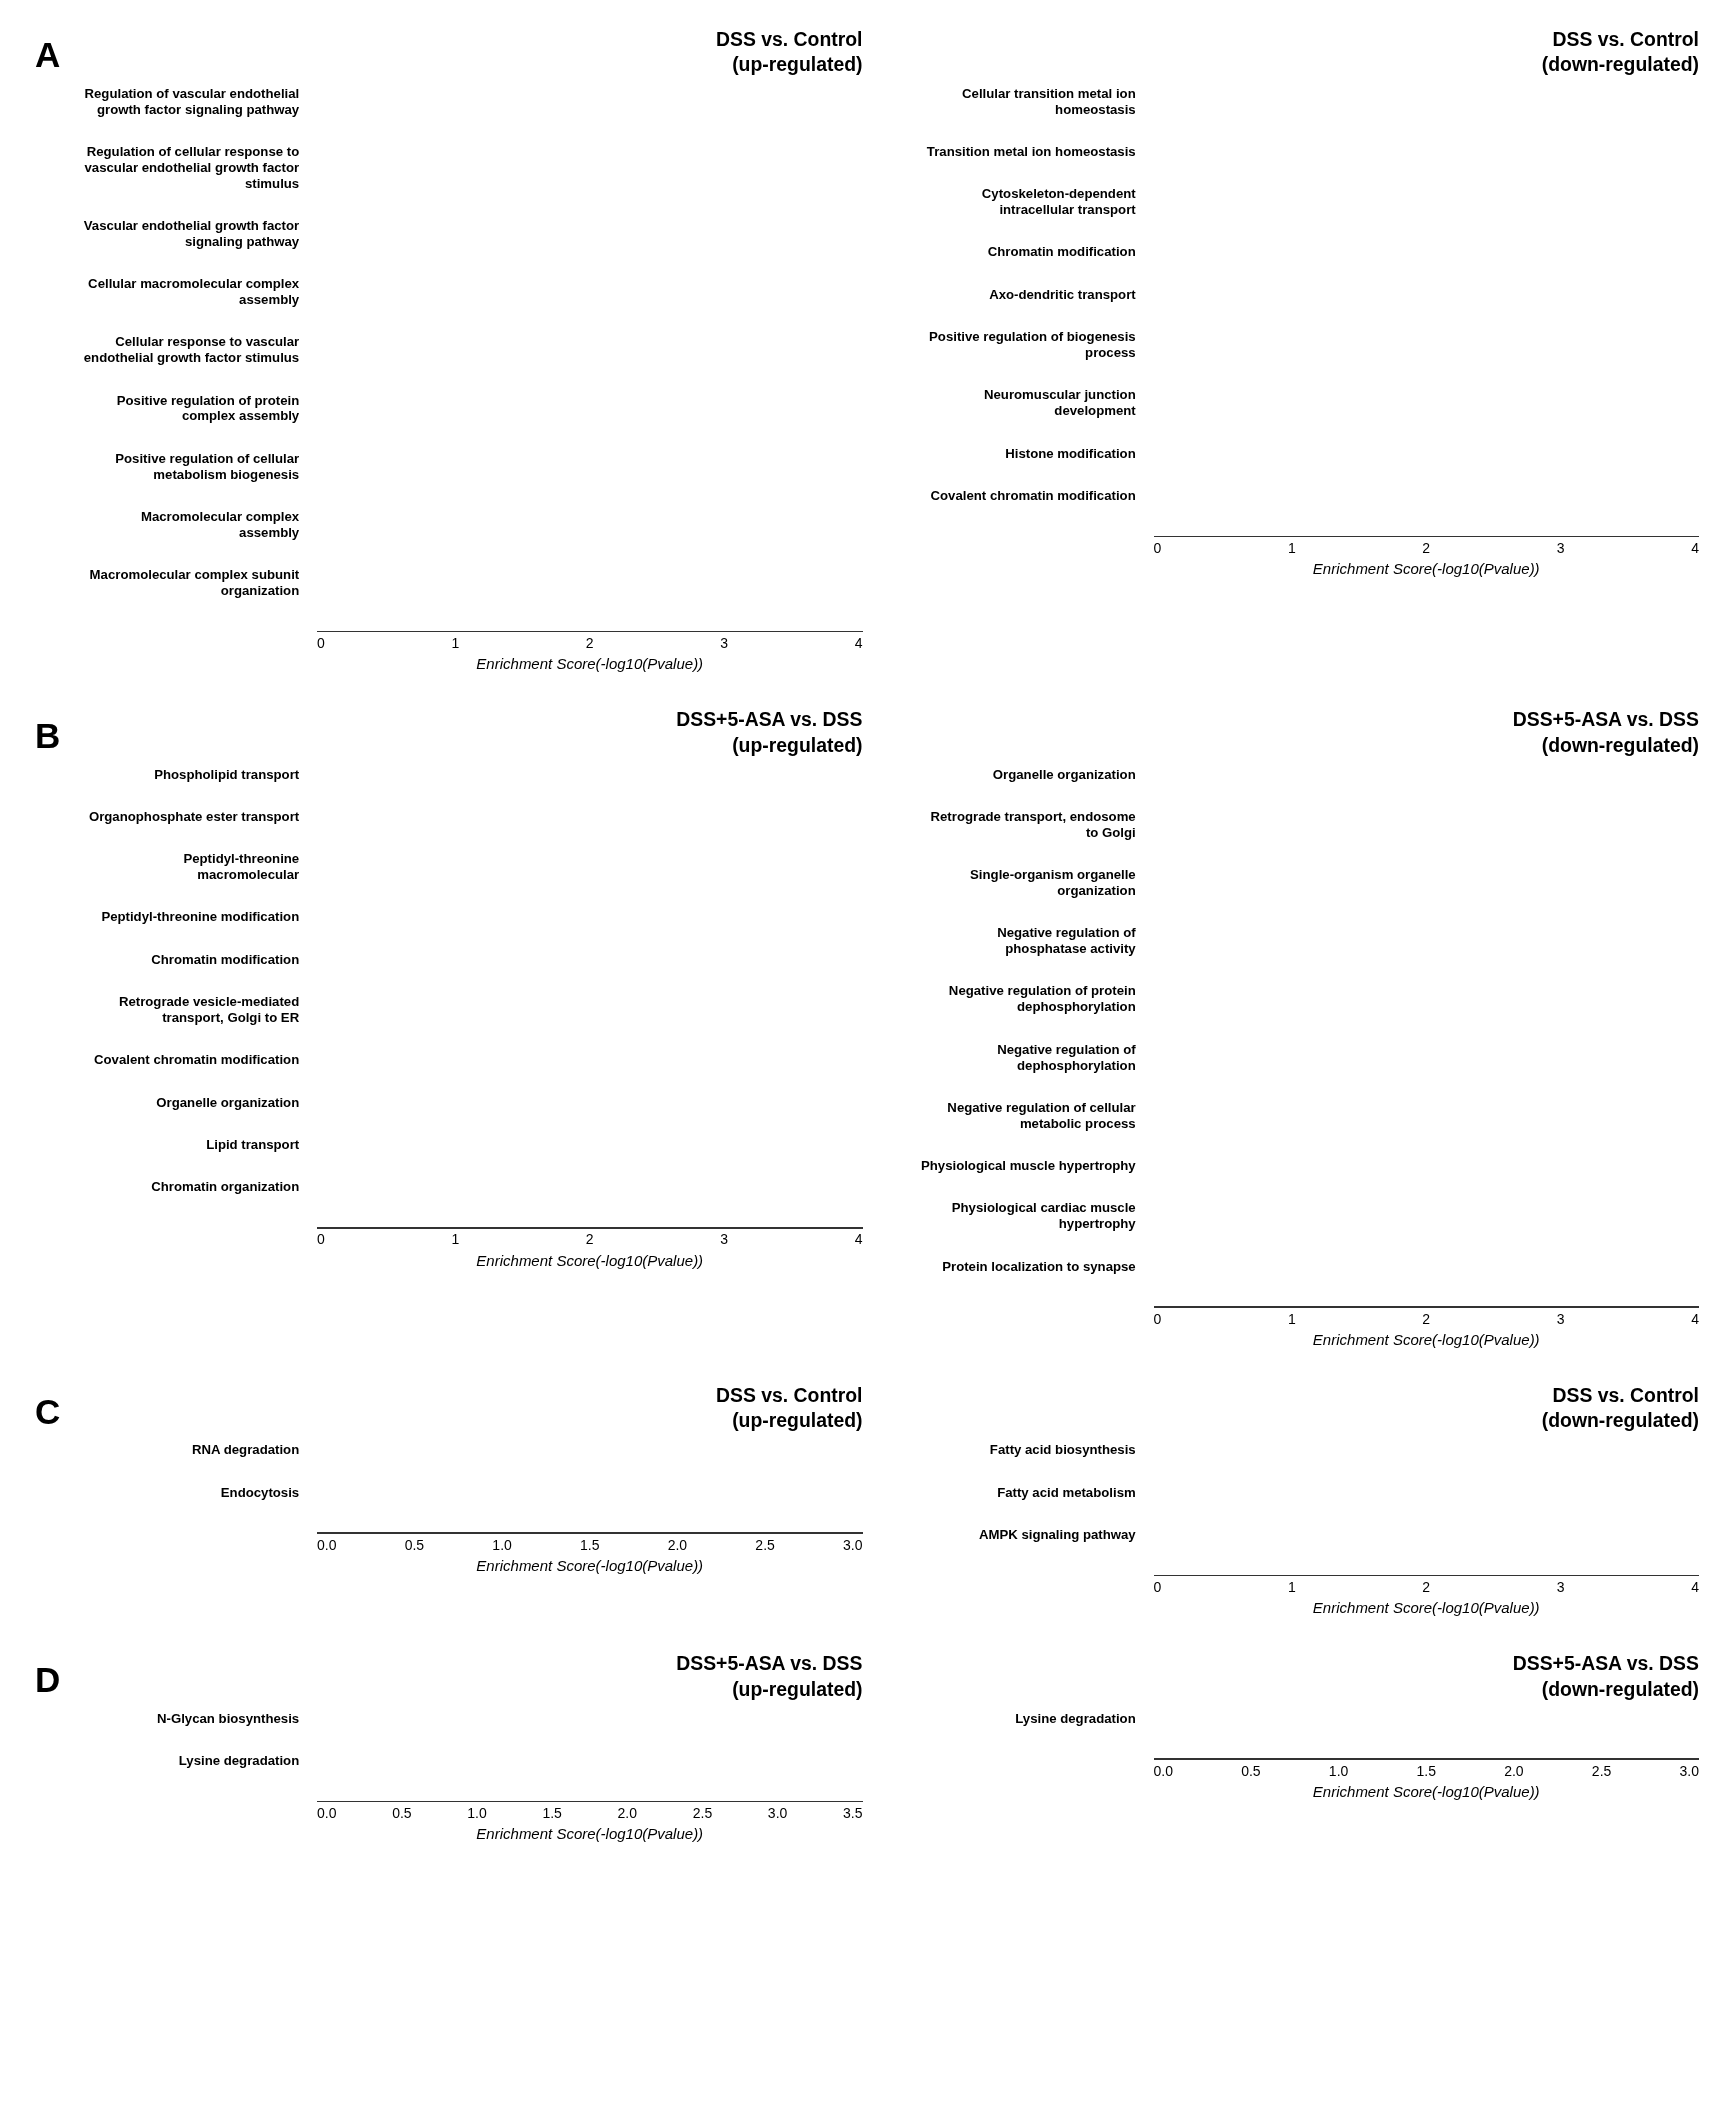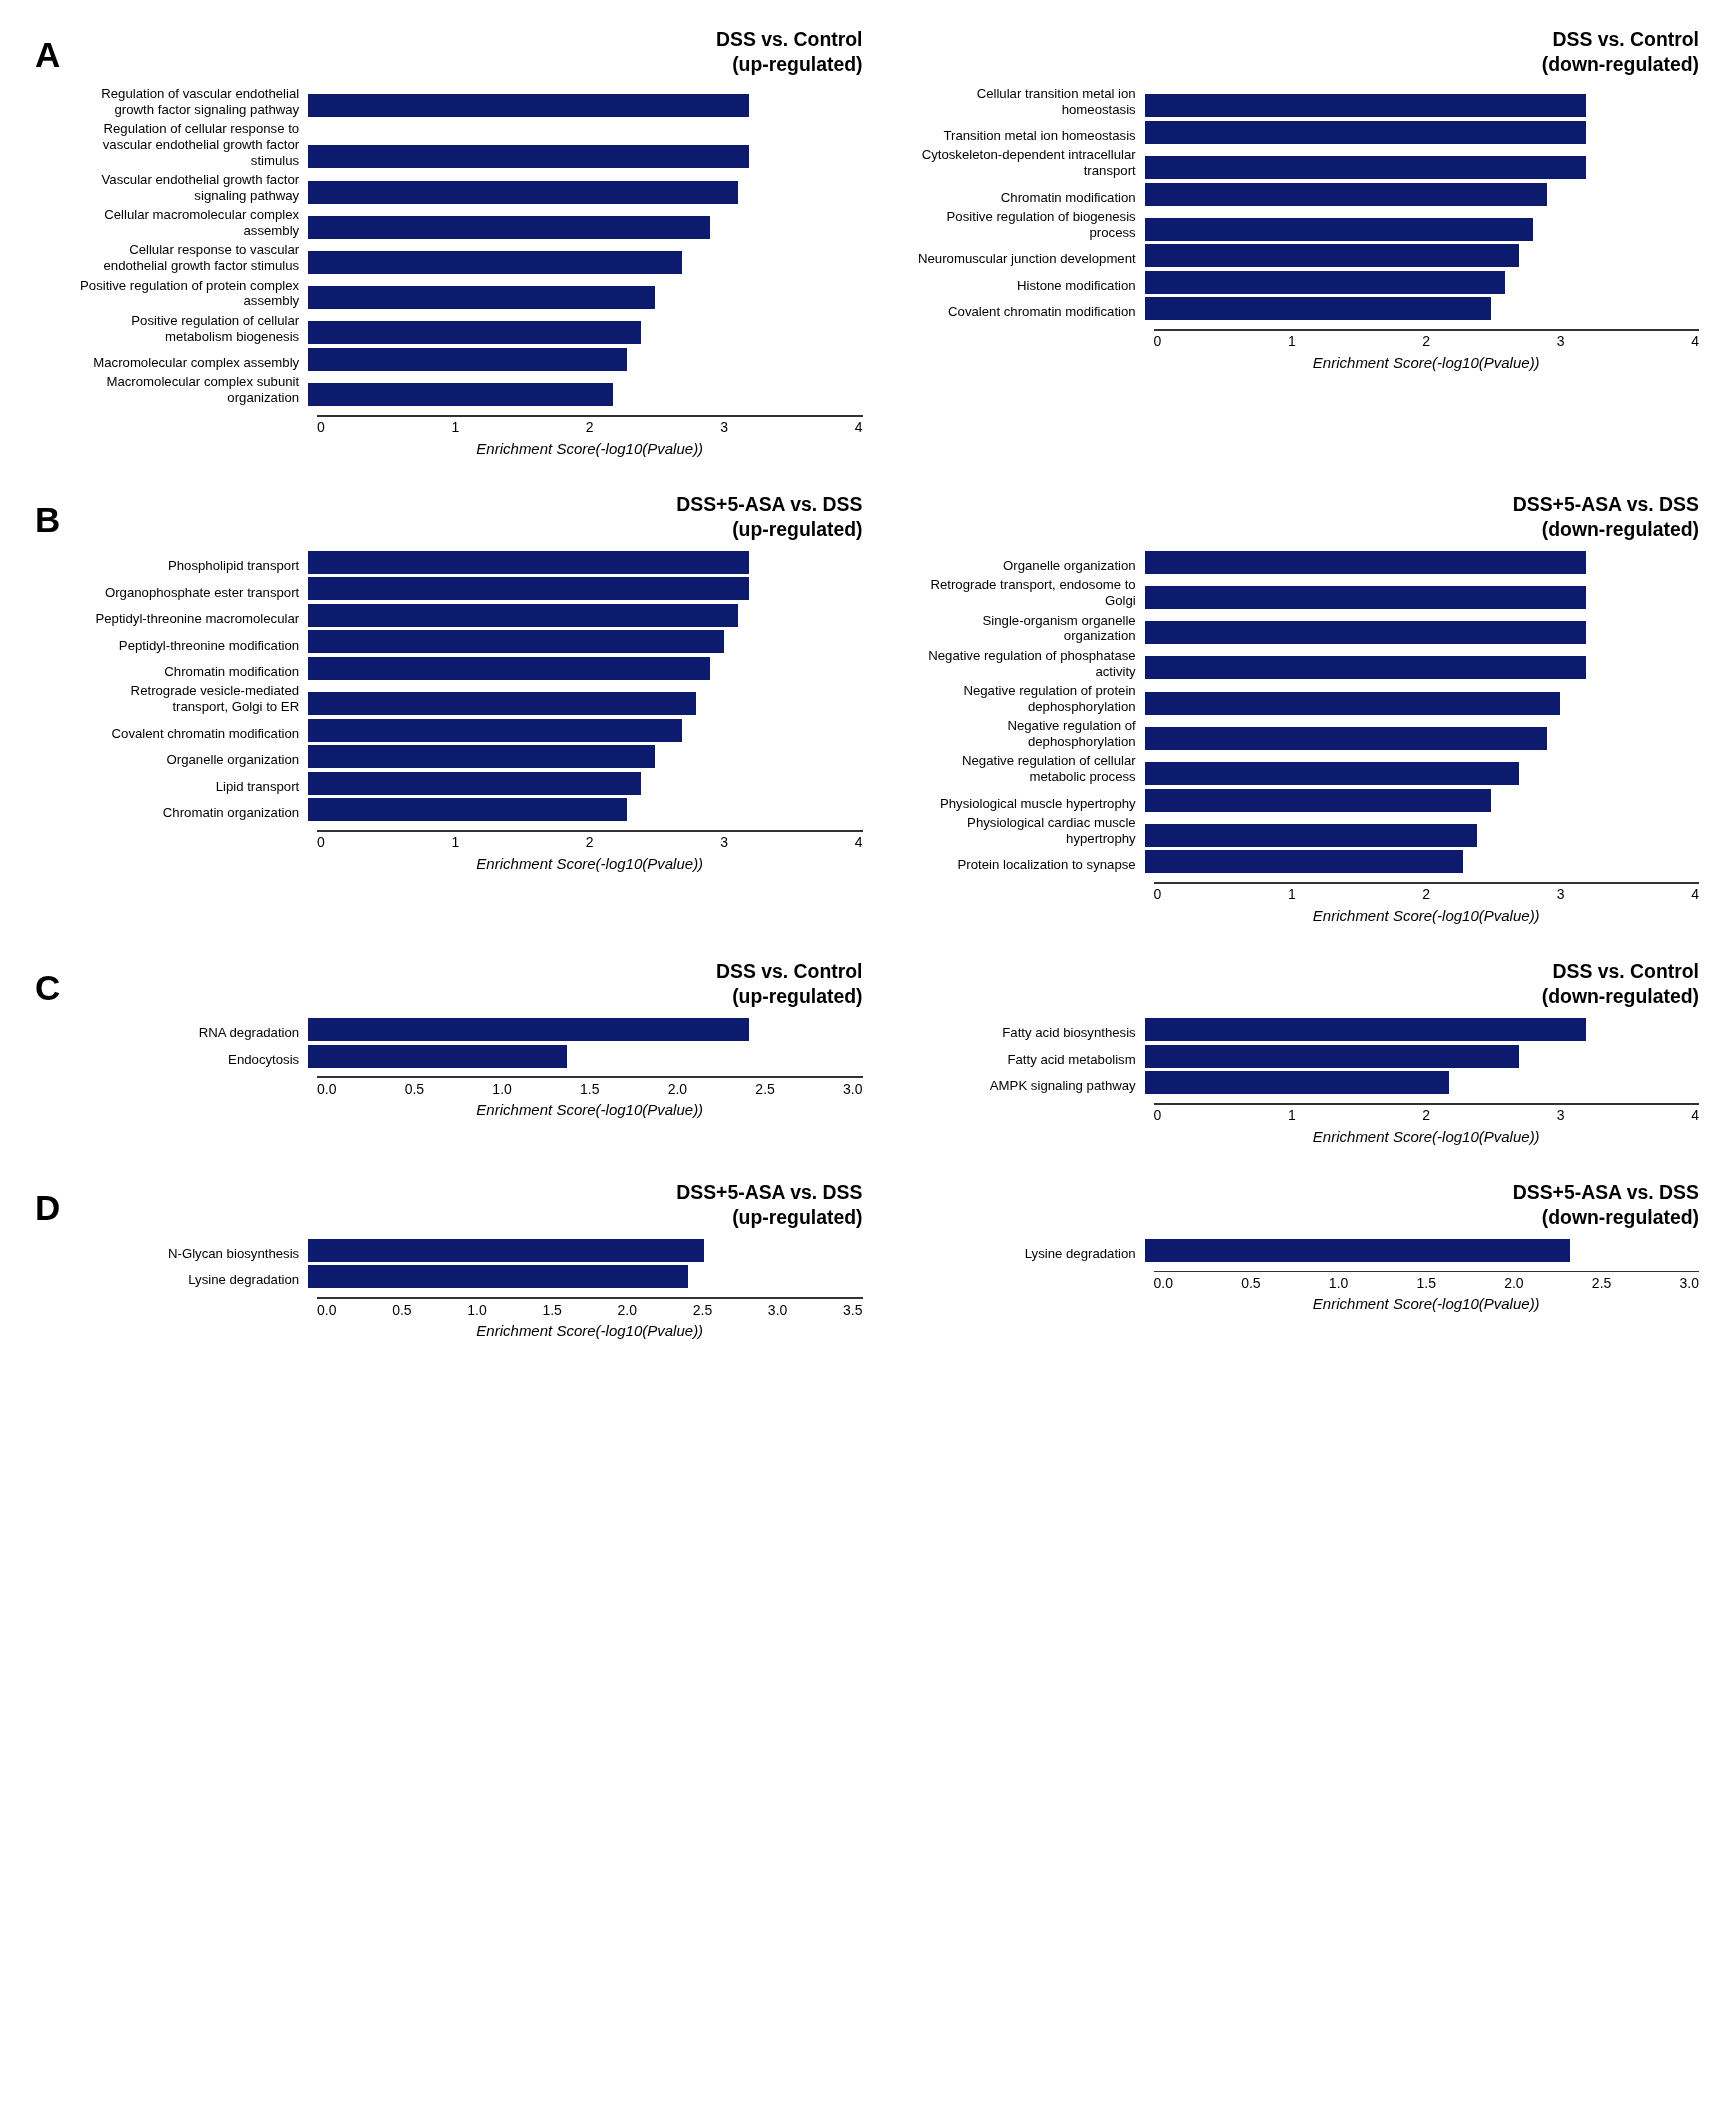--- a/index.html
+++ b/index.html
@@ -30,23 +30,24 @@
       line-height: 1.3;
     }
     .chart-area {
       display: flex;
       flex-direction: column;
       width: 100%;
       gap: 0px;
     }
     .bar-row {
       display: flex;
-      flex-direction: row;
-      align-items: flex-end;
+      flex-direction: column;
+      align-items: flex-start;
       margin-bottom: 3.5px;
+      font-weight: bold;
     }
     .bar-label {
       font-size: 13.2px;
       text-align: right;
       min-width: 229px;
       max-width: 229px;
       padding-right: 8.8px;
       line-height: 1.2;
       word-wrap: break-word;
     }
@@ -199,20 +200,26 @@
                 <div class="bar" style="width: 80%; max-width: 441px;"></div>
               </div>
             </div>
             <div class="bar-row">
               <div class="bar-label">Chromatin modification</div>
               <div class="bar-container">
                 <div class="bar" style="width: 72.5%; max-width: 441px;"></div>
               </div>
             </div>
             <div class="bar-row">
+              <div class="bar-label">Axo-dendritic transport</div>
+              <div class="bar-container">
+                <div class="bar" style="width: 72.5%; max-width: 441px;"></div>
+              </div>
+            </div>
+            <div class="bar-row">
               <div class="bar-label">Positive regulation of biogenesis process</div>
               <div class="bar-container">
                 <div class="bar" style="width: 70%; max-width: 441px;"></div>
               </div>
             </div>
             <div class="bar-row">
               <div class="bar-label">Neuromuscular junction development</div>
               <div class="bar-container">
                 <div class="bar" style="width: 67.5%; max-width: 441px;"></div>
               </div>

